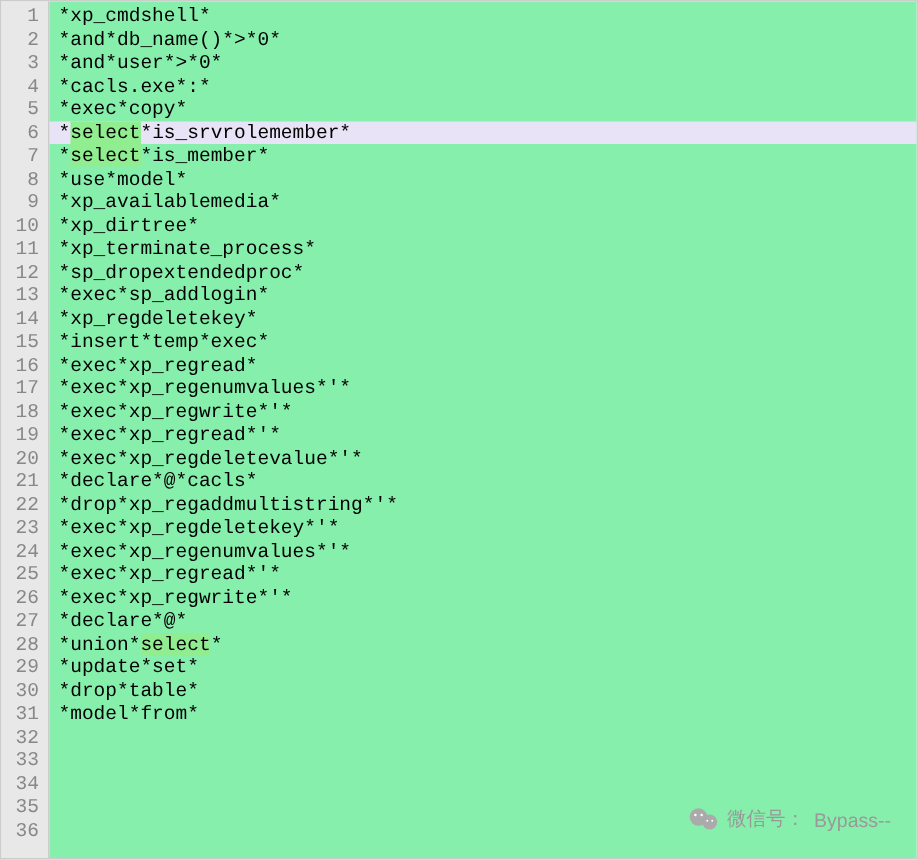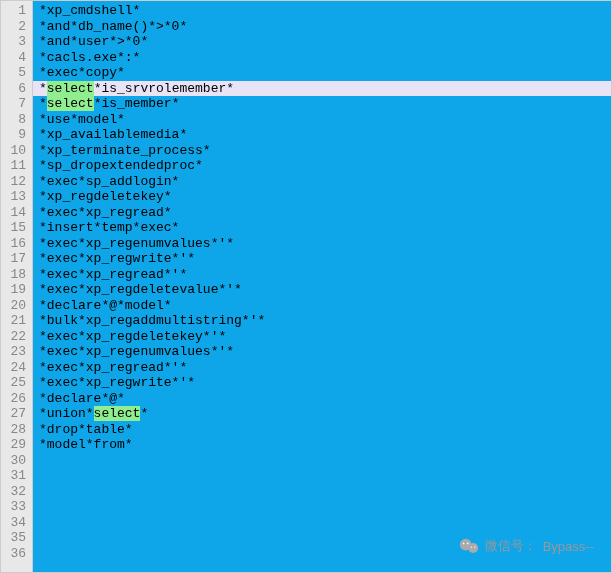--- a/index.html
+++ b/index.html
@@ -30,21 +30,21 @@
       user-select: none;
       min-width: 32px;
     }
     .gutter div {
       height: 15.5px;
       line-height: 15.5px;
     }
     .code {
       flex: 1;
       padding: 2px 0;
-      background: #0ea5e9;
+      background: #86efac;
     }
     .line {
       height: 15.5px;
       line-height: 15.5px;
       padding-left: 6px;
       white-space: pre;
       color: #000;
     }
     .line.current {
       background: #e8e3f7;
@@ -119,38 +119,40 @@
   <div class="code">
       <div class="line">*xp_cmdshell*</div>
       <div class="line">*and*db_name()*&gt;*0*</div>
       <div class="line">*and*user*&gt;*0*</div>
       <div class="line">*cacls.exe*:*</div>
       <div class="line">*exec*copy*</div>
       <div class="line current">*<span class="highlight">select</span>*is_srvrolemember*</div>
       <div class="line">*<span class="highlight">select</span>*is_member*</div>
       <div class="line">*use*model*</div>
       <div class="line">*xp_availablemedia*</div>
+      <div class="line">*xp_dirtree*</div>
       <div class="line">*xp_terminate_process*</div>
       <div class="line">*sp_dropextendedproc*</div>
       <div class="line">*exec*sp_addlogin*</div>
       <div class="line">*xp_regdeletekey*</div>
+      <div class="line">*insert*temp*exec*</div>
       <div class="line">*exec*xp_regread*</div>
-      <div class="line">*insert*temp*exec*</div>
       <div class="line">*exec*xp_regenumvalues*'*</div>
       <div class="line">*exec*xp_regwrite*'*</div>
       <div class="line">*exec*xp_regread*'*</div>
       <div class="line">*exec*xp_regdeletevalue*'*</div>
-      <div class="line">*declare*@*model*</div>
-      <div class="line">*bulk*xp_regaddmultistring*'*</div>
+      <div class="line">*declare*@*cacls*</div>
+      <div class="line">*drop*xp_regaddmultistring*'*</div>
       <div class="line">*exec*xp_regdeletekey*'*</div>
       <div class="line">*exec*xp_regenumvalues*'*</div>
       <div class="line">*exec*xp_regread*'*</div>
       <div class="line">*exec*xp_regwrite*'*</div>
       <div class="line">*declare*@*</div>
       <div class="line">*union*<span class="highlight">select</span>*</div>
+      <div class="line">*update*set*</div>
       <div class="line">*drop*table*</div>
       <div class="line">*model*from*</div>
     </div>
 </div>
 
 <div class="watermark">
   <span class="wechat-icon">
     <svg viewBox="0 0 24 20">
       <circle cx="8" cy="8" r="7"></circle>
       <circle cx="17" cy="12" r="6"></circle>

